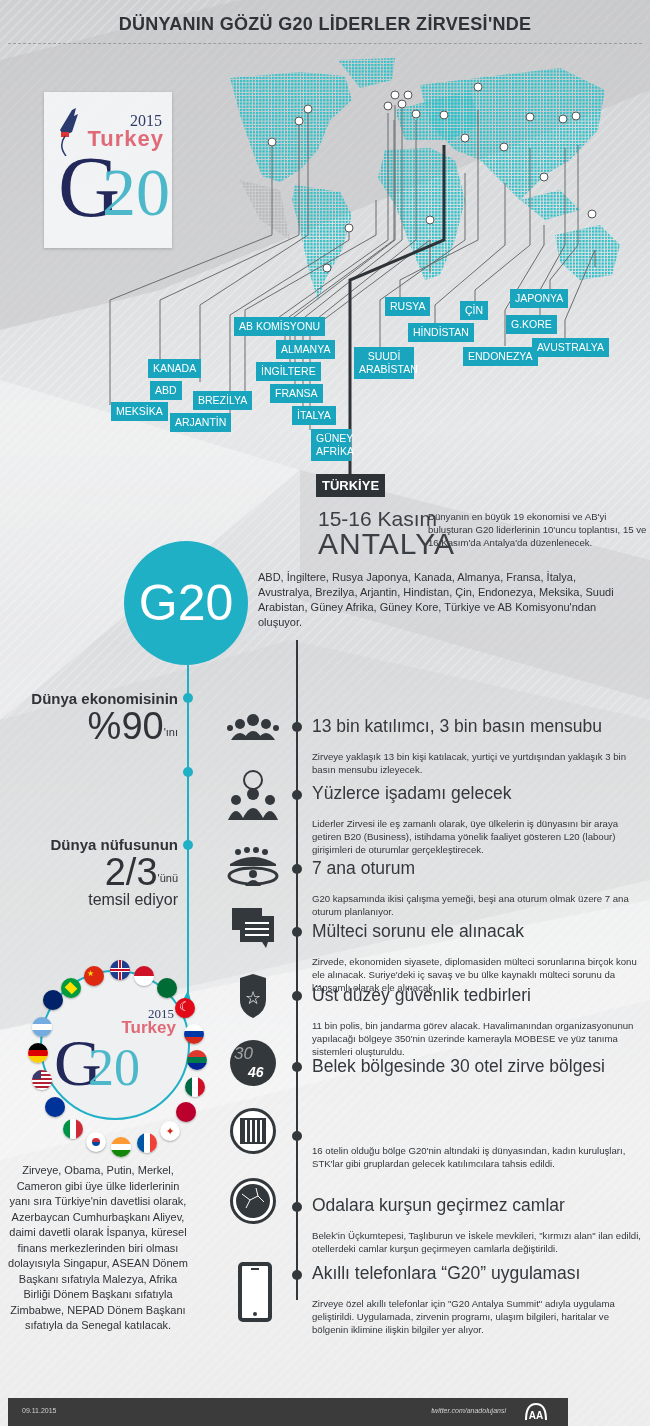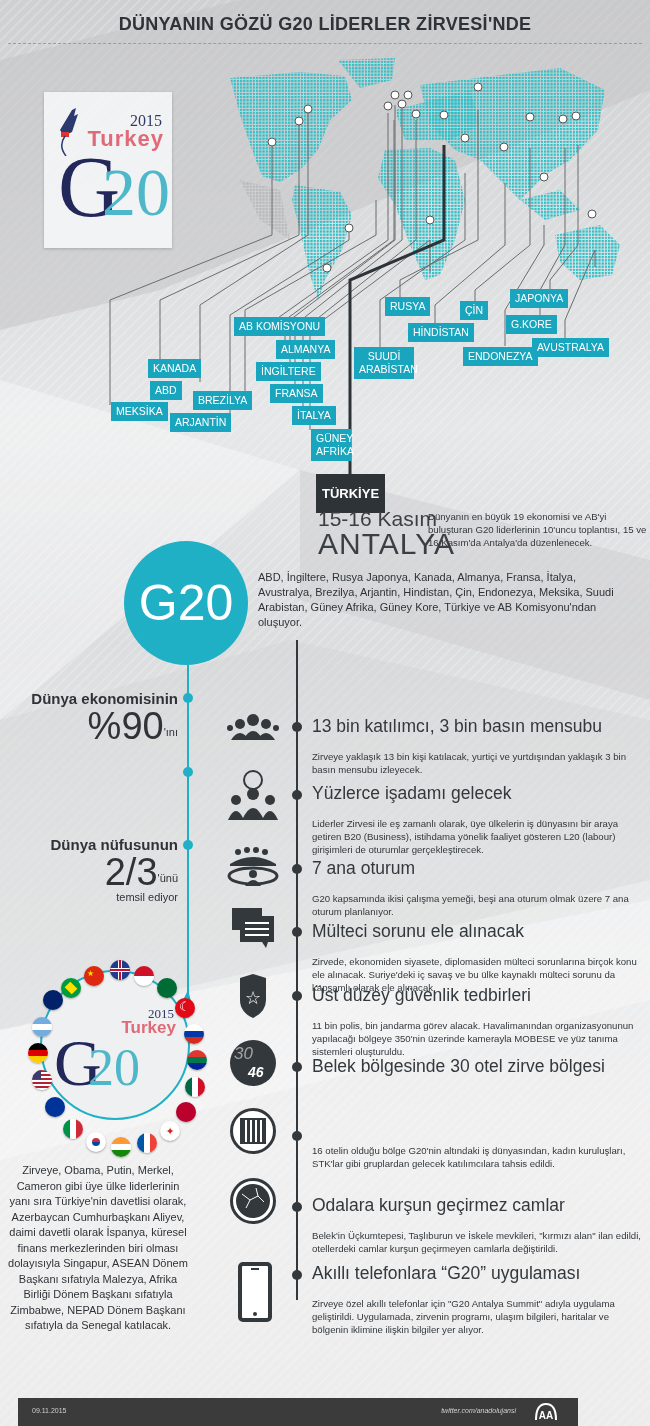--- a/index.html
+++ b/index.html
@@ -11,43 +11,43 @@
 .shape{position:absolute;pointer-events:none}
 .title{position:absolute;top:14px;left:0;width:650px;text-align:center;font-weight:bold;font-size:18px;color:#2f3337;letter-spacing:0.3px}
 .title-rule{position:absolute;top:43px;left:8px;width:634px;border-top:1px dashed #9a9c9e}
 .logo-box{position:absolute;left:44px;top:92px;width:128px;height:156px;background:rgba(245,246,247,0.9);box-shadow:0 1px 3px rgba(0,0,0,0.2)}
 .logo-year{position:absolute;right:10px;top:20px;font-family:"Liberation Serif",serif;font-size:16px;color:#2f3b66}
 .logo-turkey{position:absolute;right:8px;top:34px;font-family:"Liberation Sans",sans-serif;font-weight:bold;font-size:22px;color:#e06a78;letter-spacing:1px}
 .logo-g{position:absolute;left:14px;top:52px;font-family:"Liberation Serif",serif;font-size:86px;color:#23285a;line-height:1}
 .logo-20{position:absolute;left:58px;top:66px;font-family:"Liberation Serif",serif;font-size:68px;color:#4db8c9;line-height:1}
 .map{position:absolute;left:0;top:0}
 .label{position:absolute;background:#19a5bd;color:#fff;font-size:10.5px;padding:3px 5px;line-height:13px;text-align:center;white-space:nowrap}
-.tr-box{position:absolute;left:316px;top:474px;background:#2e3338;color:#fff;font-weight:bold;font-size:13px;padding:12px 6px}
+.tr-box{position:absolute;left:316px;top:474px;background:#2e3338;color:#fff;font-weight:bold;font-size:13px;padding:4px 6px}
 .date{position:absolute;left:318px;top:508px;font-size:21px;color:#3b3f43;font-weight:300;line-height:22px}
 .antalya{position:absolute;left:318px;top:529px;font-size:30px;color:#3b3f43;letter-spacing:1px;line-height:30px}
 .intro{position:absolute;left:428px;top:510px;width:220px;font-size:9.6px;line-height:13px;color:#33383c}
 .g20-circle{position:absolute;left:124px;top:541px;width:124px;height:124px;border-radius:50%;background:#1fb0c6;display:flex;align-items:center;justify-content:center;color:#fff;font-size:50px;font-weight:300}
 .g20-text{position:absolute;left:258px;top:570px;width:370px;font-size:11px;line-height:15px;color:#2f3337}
 .tl-left{position:absolute;left:187px;top:665px;width:2px;height:330px;background:#1fb0c6}
 .tl-right{position:absolute;left:296px;top:640px;width:2px;height:660px;background:#33383c}
 .stat{position:absolute;right:472px;text-align:right}
 .stat-h{font-weight:bold;font-size:15px;color:#2f3337;white-space:nowrap}
 .stat-v{font-size:38px;font-weight:300;color:#2f3337;line-height:38px;white-space:nowrap}
 .stat-v sup{font-size:11px;vertical-align:top;position:relative;top:6px}
-.stat-s{font-size:11px;color:#2f3337}
+.stat-s{font-size:16px;color:#2f3337}
 .dot-l{position:absolute;left:183px;width:10px;height:10px;border-radius:50%;background:#1fb0c6}
 .dot-r{position:absolute;left:292px;width:10px;height:10px;border-radius:50%;background:#33383c}
 .item{position:absolute;left:312px;width:330px}
 .item-h{font-size:17.5px;color:#33383c;line-height:20px;white-space:nowrap}
 .item-b{font-size:9.6px;line-height:13px;color:#33383c;margin-top:14px}
 .icon{position:absolute;left:226px;width:54px;height:44px}
 .flagring{position:absolute;left:40px;top:970px;width:150px;height:150px;border-radius:50%;border:2px solid #1fb0c6;background:#eff0f1}
 .flag{position:absolute;width:20px;height:20px;border-radius:50%;overflow:hidden;box-shadow:0 1px 2px rgba(0,0,0,0.3)}
 .guests{position:absolute;left:8px;top:1163px;width:180px;text-align:center;font-size:11px;line-height:15.5px;color:#2f3337}
-.footer{position:absolute;left:18px;top:1398px;width:560px;height:28px;background:#3b3b3b}
+.footer{position:absolute;left:8px;top:1398px;width:560px;height:28px;background:#3b3b3b}
 .f-date{position:absolute;left:14px;top:9px;font-size:7px;color:#cfcfcf}
 .f-tw{position:absolute;right:62px;top:9px;font-size:7px;color:#cfcfcf;font-style:italic}
 .f-logo{position:absolute;right:20px;top:4px;width:24px;height:20px}
 </style>
 </head>
 <body>
 
 <div class="page">
 
   <svg class="shape" width="650" height="1426" style="left:0;top:0">

